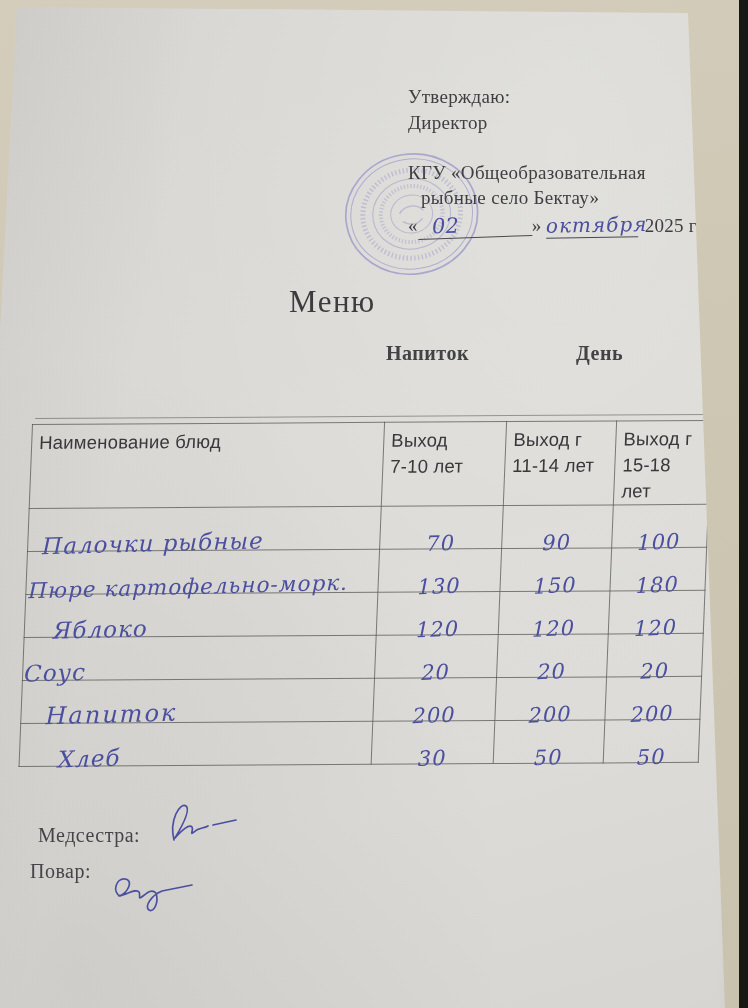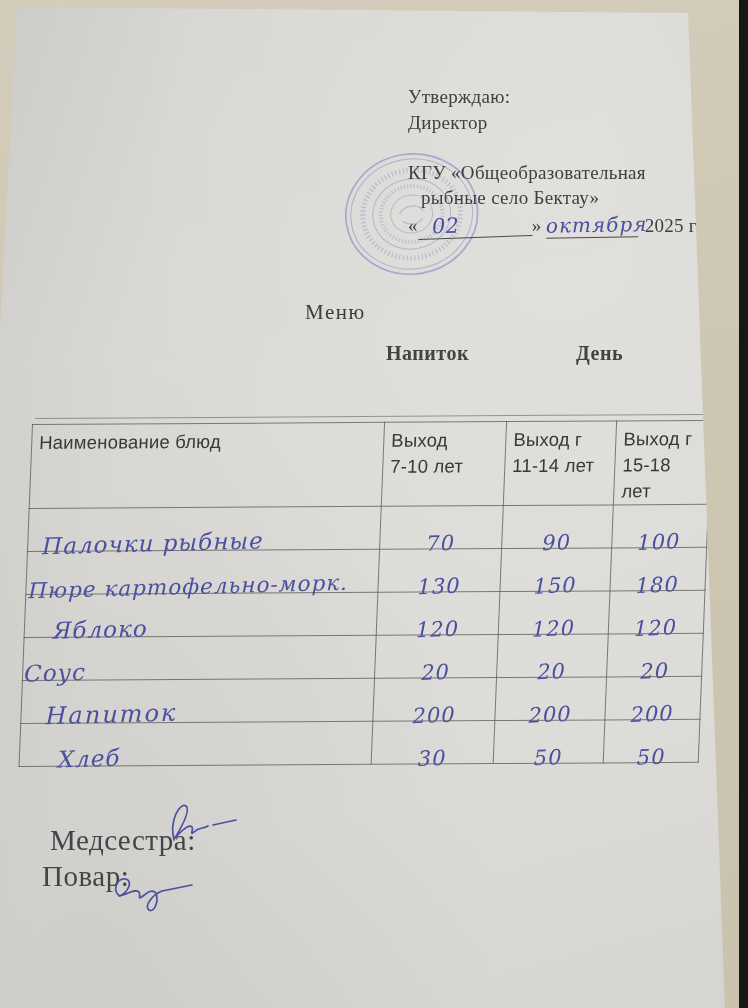--- a/index.html
+++ b/index.html
@@ -64,21 +64,21 @@
     display: inline-block; width: 92px; text-align: center;
     border-bottom: 1.6px solid #4a494b;
     font-size: 20px; height: 22px; line-height: 20px; margin-left: 4px;
     letter-spacing: 1px; transform: rotate(-1deg);
   }
   .date-row .year { margin-left: 7px; }
 
   
   .menu-title {
     position: absolute; left: 289px; top: 284px; z-index: 3;
-    font-size: 21px; color: #3c3b3e; letter-spacing: 1.5px; font-weight: normal; margin: 16px;
+    font-size: 31px; color: #3c3b3e; letter-spacing: 1.5px; font-weight: normal; margin: 0;
   }
   .week-label, .day-label {
     position: absolute; top: 342px; z-index: 3;
     font-size: 20px; font-weight: bold; color: #434245; letter-spacing: 0.5px;
   }
   .week-label { left: 386px; }
   .day-label  { left: 576px; }
 
   
   .table-wrap {
@@ -119,21 +119,21 @@
   }
   tr.r0 .dish { margin-left: 14px; }
   tr.r1 .dish { margin-left: 2px; font-size: 21.5px; }
   tr.r2 .dish { margin-left: 28px; }
   tr.r3 .dish { margin-left: 1px; }
   tr.r4 .dish { margin-left: 24px; font-size: 24px; letter-spacing: 2px; }
   tr.r5 .dish { margin-left: 38px; }
 
   
   .nurse-label, .cook-label {
-    position: absolute; z-index: 3; font-size: 29px; color: #454448; letter-spacing: 0.5px; margin-left: 12px;
+    position: absolute; z-index: 3; font-size: 20px; color: #454448; letter-spacing: 0.5px;
   }
   .nurse-label { left: 38px; top: 824px; }
   .cook-label  { left: 30px; top: 860px; }
   .nurse-sig { position: absolute; left: 158px; top: 796px; z-index: 3; }
   .cook-sig  { position: absolute; left: 106px; top: 866px; z-index: 3; }
   svg.sig path, svg.scrib path { stroke: #4b4f9f; fill: none; stroke-width: 1.7; stroke-linecap: round; stroke-linejoin: round; }
 </style>
 </head>
 <body>
 

